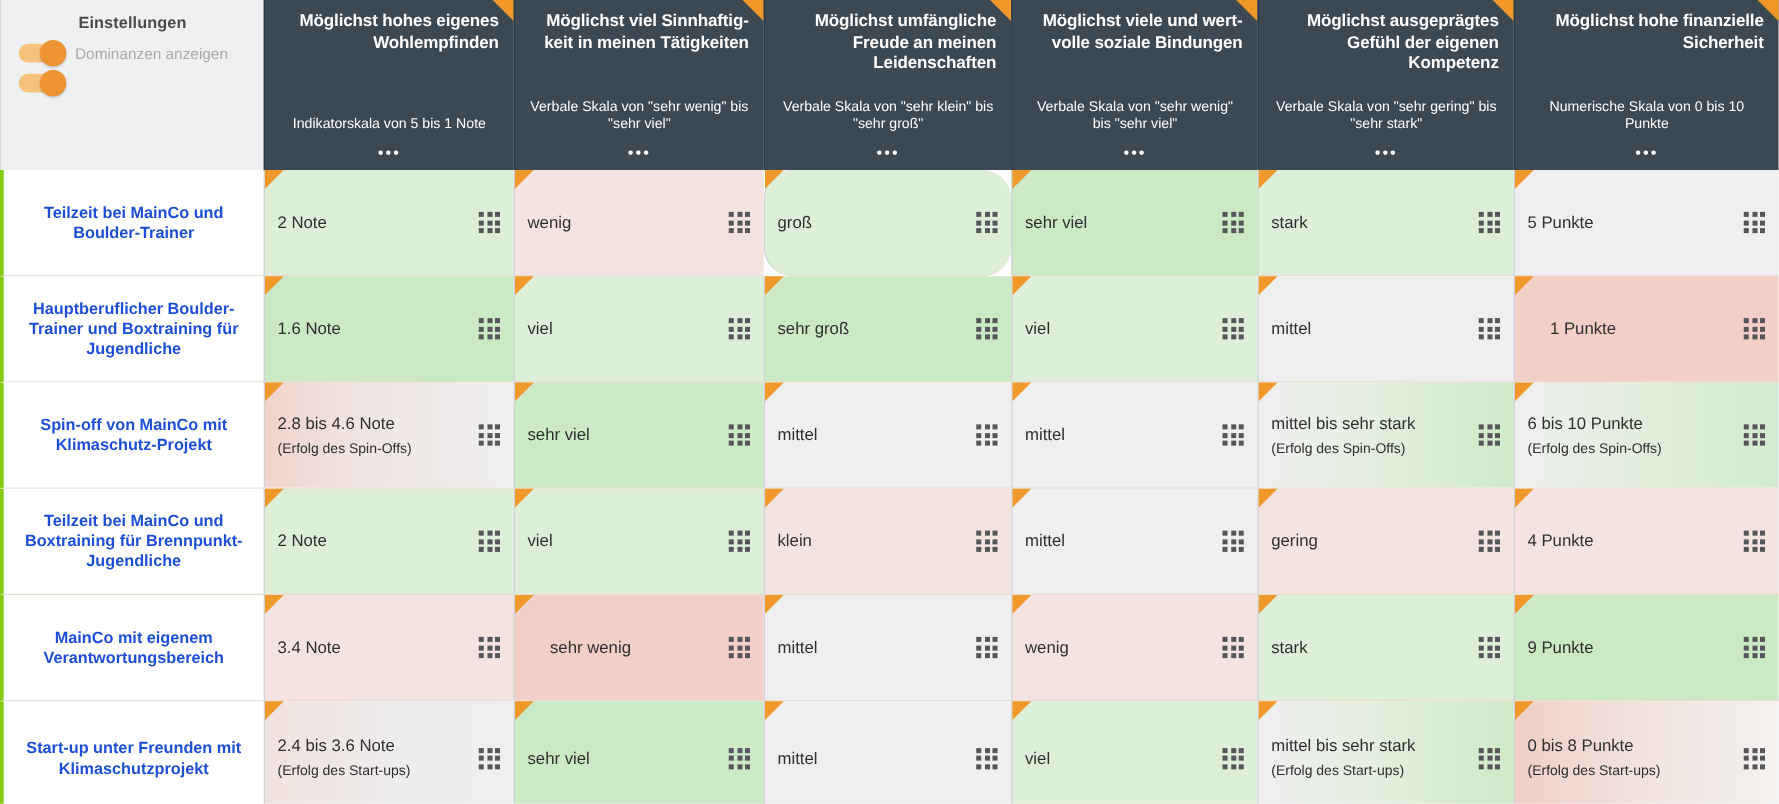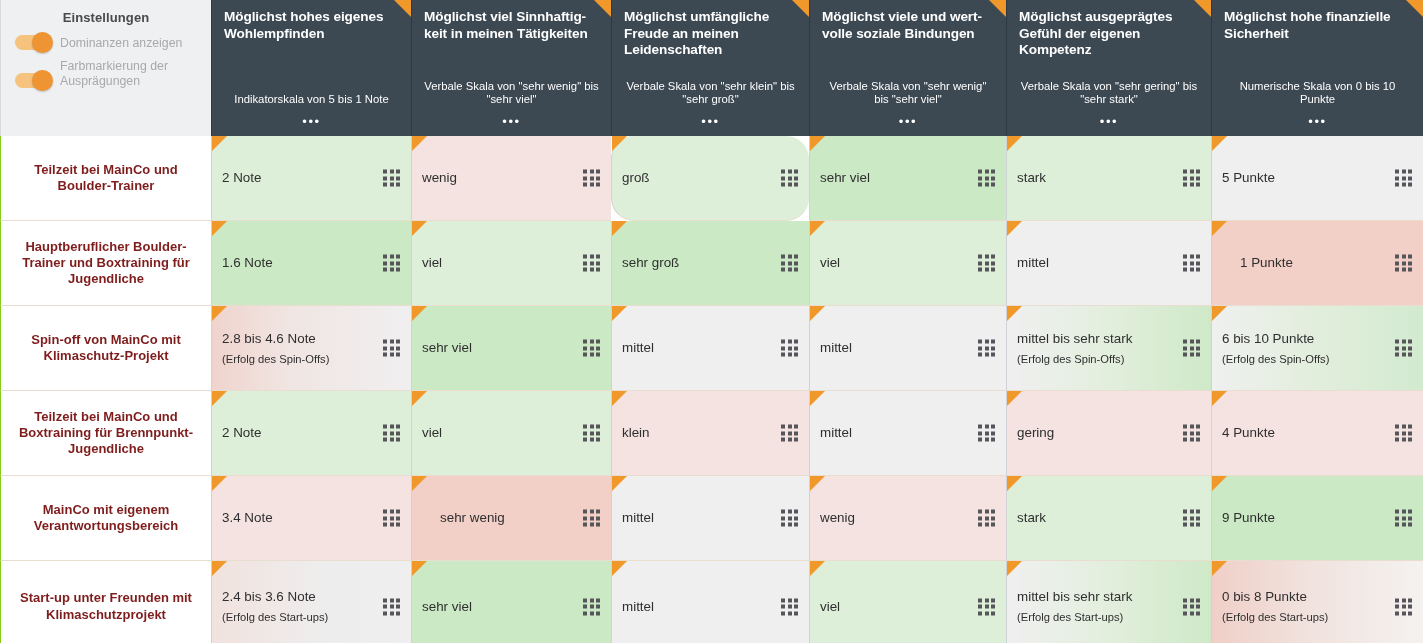--- a/index.html
+++ b/index.html
@@ -82,21 +82,21 @@
   .col-head .corner {
     position: absolute;
     top: 0; right: 0;
     width: 0; height: 0;
     border-top: 17px solid #f0982a;
     border-left: 17px solid transparent;
   }
   .col-title {
     font-size: 13.6px;
     font-weight: bold;
-    text-align: left;
+    text-align: right;
     line-height: 1.22;
     letter-spacing: -0.1px;
   }
   .col-scale {
     font-size: 11.3px;
     text-align: center;
     line-height: 1.2;
     margin-top: auto;
     color: #ffffff;
   }
@@ -106,30 +106,30 @@
     font-size: 13px;
     letter-spacing: 1.6px;
     line-height: 1;
     color: #ffffff;
     cursor: pointer;
   }
 
   
   .row-label {
     background: #ffffff;
-    border-left: 1px solid #84cc16;
+    border-left: 3px solid #84cc16;
     border-bottom: 1px solid #e9ddcf;
     display: flex;
     align-items: center;
     justify-content: center;
     padding: 4px 12px;
     text-align: center;
     font-size: 13px;
     font-weight: bold;
-    color: #7f1d1d;
+    color: #1d4ed8;
     line-height: 1.25;
   }
 
   .cell {
     position: relative;
     border-bottom: 1px solid #e9ddcf;
     border-left: 1px solid #cfd2d6;
     display: flex;
     align-items: center;
     justify-content: center;
@@ -199,21 +199,20 @@
         <div class="toggle">
           <div class="knob"></div>
         </div>
         <div class="setting-label">Dominanzen anzeigen</div>
       </div>
 
       <div class="setting-row">
         <div class="toggle">
           <div class="knob"></div>
         </div>
-        <div class="setting-label">Farbmarkierung der Ausprägungen</div>
       </div>
     </div>
 
     <div class="col-head header-row">
       <div class="corner"></div>
       <div class="col-title">Möglichst hohes eigenes Wohlempfinden</div>
       <div class="col-scale">Indikatorskala von 5 bis 1 Note</div>
       <div class="col-dots">•••</div>
     </div>
 

